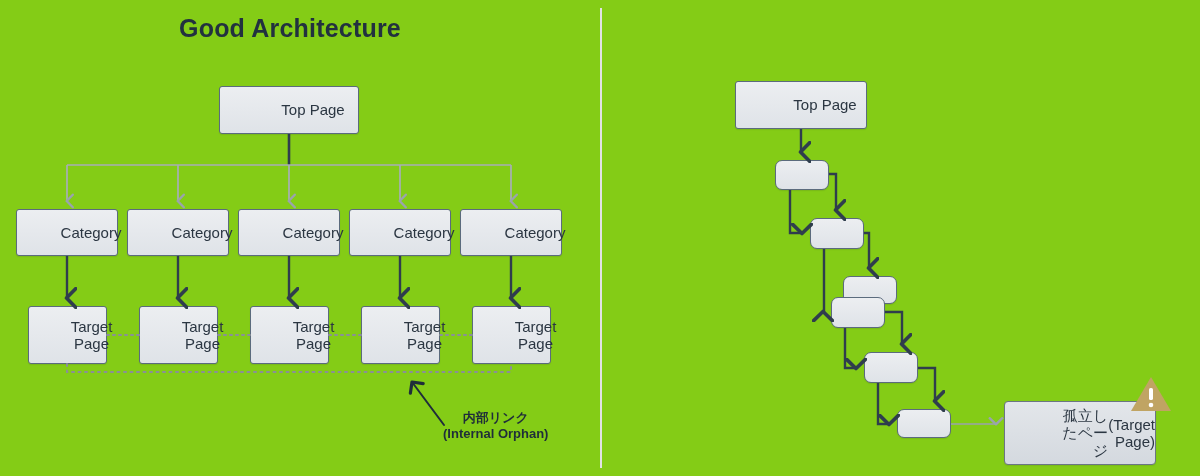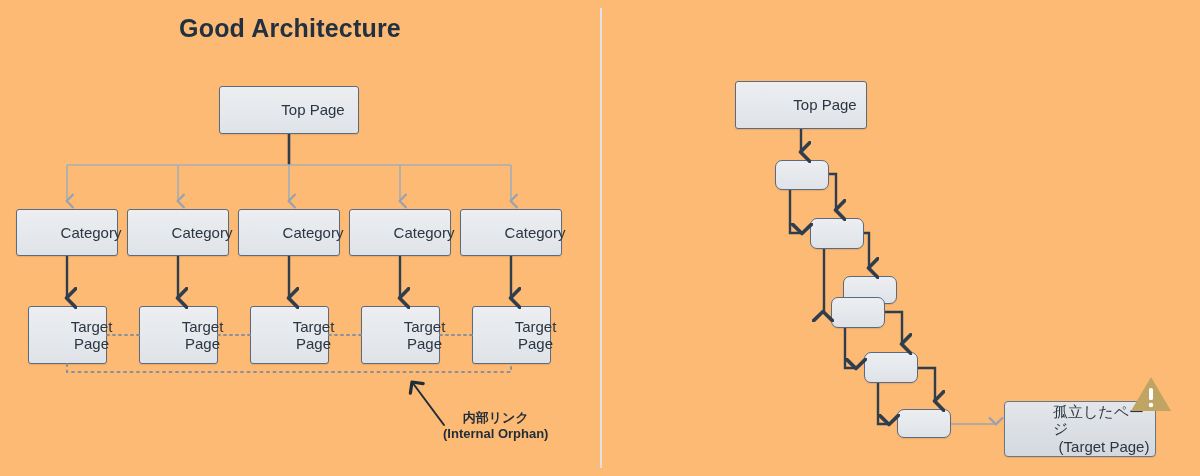--- a/index.html
+++ b/index.html
@@ -7,21 +7,21 @@
     padding: 0;
     background: #ffffff;
   }
   body {
     font-family: "Liberation Sans", "DejaVu Sans", sans-serif;
   }
   #canvas {
     position: relative;
     width: 1200px;
     height: 476px;
-    background: #fdba74;
+    background: #84cc16;
     overflow: hidden;
   }
   .panel-title {
     position: absolute;
     text-align: center;
     font-size: 25px;
     font-weight: bold;
     color: #22313f;
     letter-spacing: 0.2px;
     white-space: nowrap;
@@ -41,21 +41,21 @@
   
   .node {
     position: absolute;
     box-sizing: border-box;
     background: linear-gradient(to bottom, #eceef1 0%, #dfe3e8 100%);
     border: 1.6px solid #5b6b7d;
     border-radius: 3px;
     display: flex;
     align-items: center;
     justify-content: center;
-    text-align: left;
+    text-align: right;
     color: #2b3642;
     font-size: 15px;
     line-height: 1.15;
     box-shadow: 0 1px 1px rgba(40,50,60,0.12);
     padding-left: 48px;
   }
   .node.small {
     border-radius: 7px;
     border-width: 1.8px;
   }
@@ -157,21 +157,21 @@
   <div class="node small" style="left:831px; top:297px; width:54px; height:31px;">
     <span></span>
   </div>
   <div class="node small" style="left:864px; top:352px; width:54px; height:31px;">
     <span></span>
   </div>
   <div class="node small" style="left:897px; top:409px; width:54px; height:29px;">
     <span></span>
   </div>
 
-  <div class="node orphan" style="left:1004px; top:401px; width:152px; height:56px; flex-direction:column;">
+  <div class="node orphan" style="left:1004px; top:401px; width:152px; height:64px; flex-direction:row;">
     <span>孤立したページ</span>
     <span>(Target Page)</span>
   </div>
 
   <svg class="overlay" viewBox="0 0 1200 476">
     <defs>
       <marker id="arrDark" markerWidth="9" markerHeight="9" refX="4.5" refY="4.2" orient="auto" markerUnits="strokeWidth">
         <path d="M0.6,0.6 L4.5,4.4 L8.4,0.6" fill="none" stroke="#2f3d4d" stroke-width="1.5" stroke-linecap="round" stroke-linejoin="round"></path>
       </marker>
       <marker id="arrLight" markerWidth="9" markerHeight="9" refX="4.5" refY="4.2" orient="auto" markerUnits="strokeWidth">

